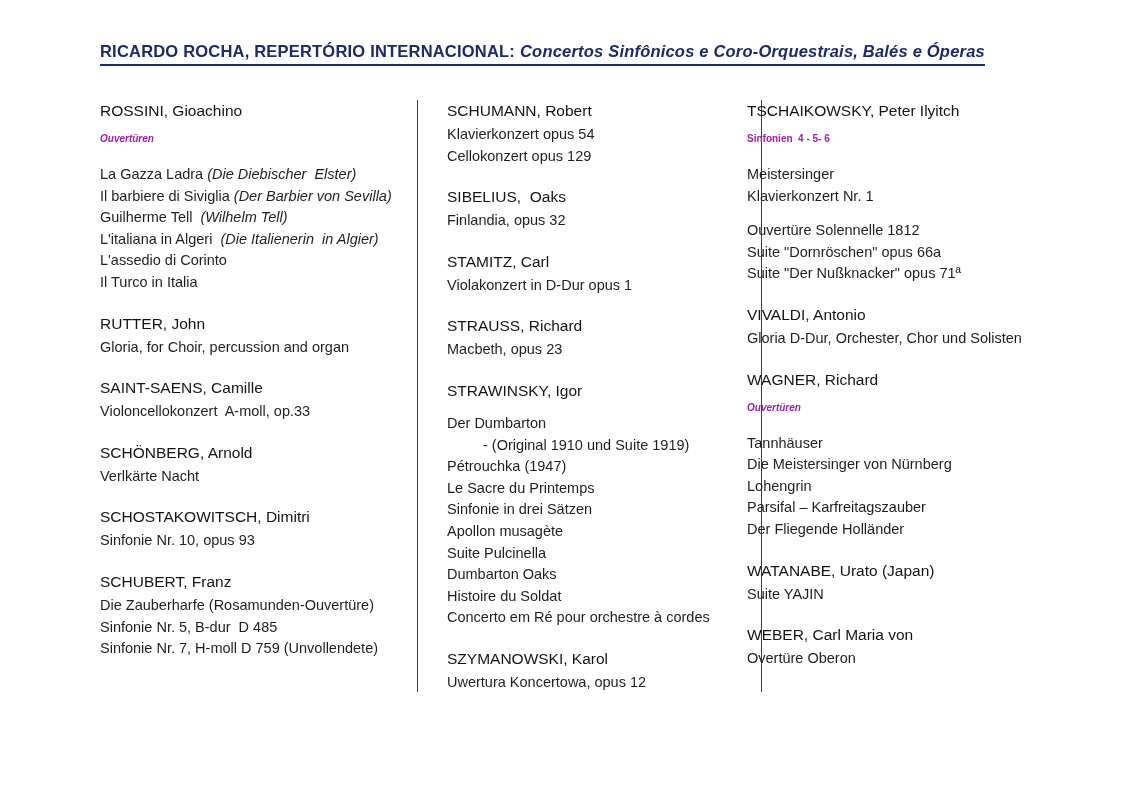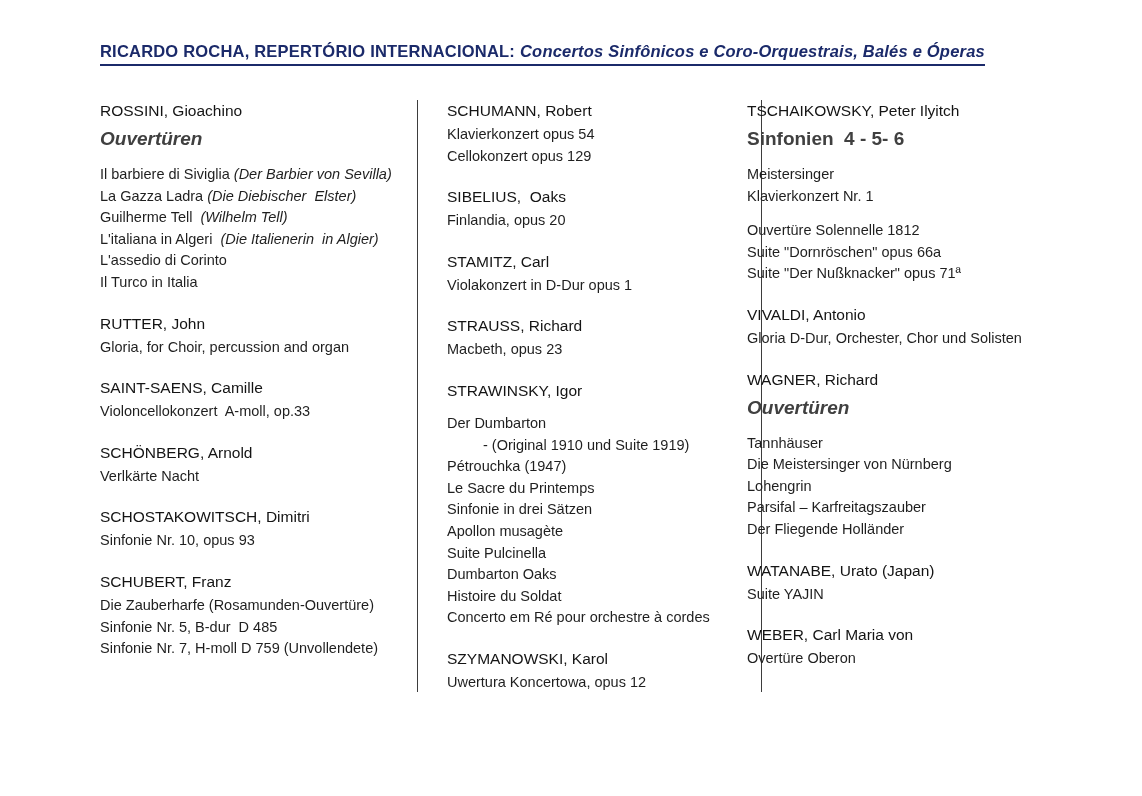--- a/index.html
+++ b/index.html
@@ -58,24 +58,24 @@
     font-weight: normal;
     font-size: 15.5px;
     line-height: 19px;
     margin: 0 0 4px 0;
     color: #141414;
     white-space: pre-wrap;
   }
   .composer-name.gap-after { margin-bottom: 13px; }
   .section-subheading {
     font-weight: bold;
-    font-size: 19px;
+    font-size: 10px;
     line-height: 18px;
     margin: 10px 0 16px 0;
-    color: #404040;
+    color: #a21caf;
     white-space: pre-wrap;
   }
   .section-subheading.bold-italic { font-style: italic; }
   .work-group { margin-bottom: 13px; }
   .work-group:last-child { margin-bottom: 0; }
   .work-line {
     font-size: 14.5px;
     line-height: 21.6px;
     white-space: pre-wrap;
   }
@@ -93,22 +93,22 @@
 
   <div class="column-divider divider-1"></div>
   <div class="column-divider divider-2"></div>
 
   <div class="columns-wrap">
       <div class="column column-1">
         <div class="section">
           <div class="composer-name">ROSSINI, Gioachino</div>
           <div class="section-subheading bold-italic">Ouvertüren</div>
           <div class="work-group">
+            <div class="work-line"><span>La Gazza Ladra </span><span class="work-title-note">(Die Diebischer  Elster)</span></div>
             <div class="work-line"><span>Il barbiere di Siviglia </span><span class="work-title-note">(Der Barbier von Sevilla)</span></div>
-            <div class="work-line"><span>La Gazza Ladra </span><span class="work-title-note">(Die Diebischer  Elster)</span></div>
             <div class="work-line"><span>Guilherme Tell  </span><span class="work-title-note">(Wilhelm Tell)</span></div>
             <div class="work-line"><span>L'italiana in Algeri  </span><span class="work-title-note">(Die Italienerin  in Algier)</span></div>
             <div class="work-line"><span>L'assedio di Corinto</span></div>
             <div class="work-line"><span>Il Turco in Italia</span></div>
           </div>
         </div>
         <div class="section">
           <div class="composer-name">RUTTER, John</div>
           <div class="work-group">
             <div class="work-line"><span>Gloria, for Choir, percussion and organ</span></div>
@@ -145,21 +145,21 @@
         <div class="section">
           <div class="composer-name">SCHUMANN, Robert</div>
           <div class="work-group">
             <div class="work-line"><span>Klavierkonzert opus 54</span></div>
             <div class="work-line"><span>Cellokonzert opus 129</span></div>
           </div>
         </div>
         <div class="section">
           <div class="composer-name">SIBELIUS,  Oaks</div>
           <div class="work-group">
-            <div class="work-line"><span>Finlandia, opus 20</span></div>
+            <div class="work-line"><span>Finlandia, opus 32</span></div>
           </div>
         </div>
         <div class="section">
           <div class="composer-name">STAMITZ, Carl</div>
           <div class="work-group">
             <div class="work-line"><span>Violakonzert in D-Dur opus 1</span></div>
           </div>
         </div>
         <div class="section">
           <div class="composer-name">STRAUSS, Richard</div>

